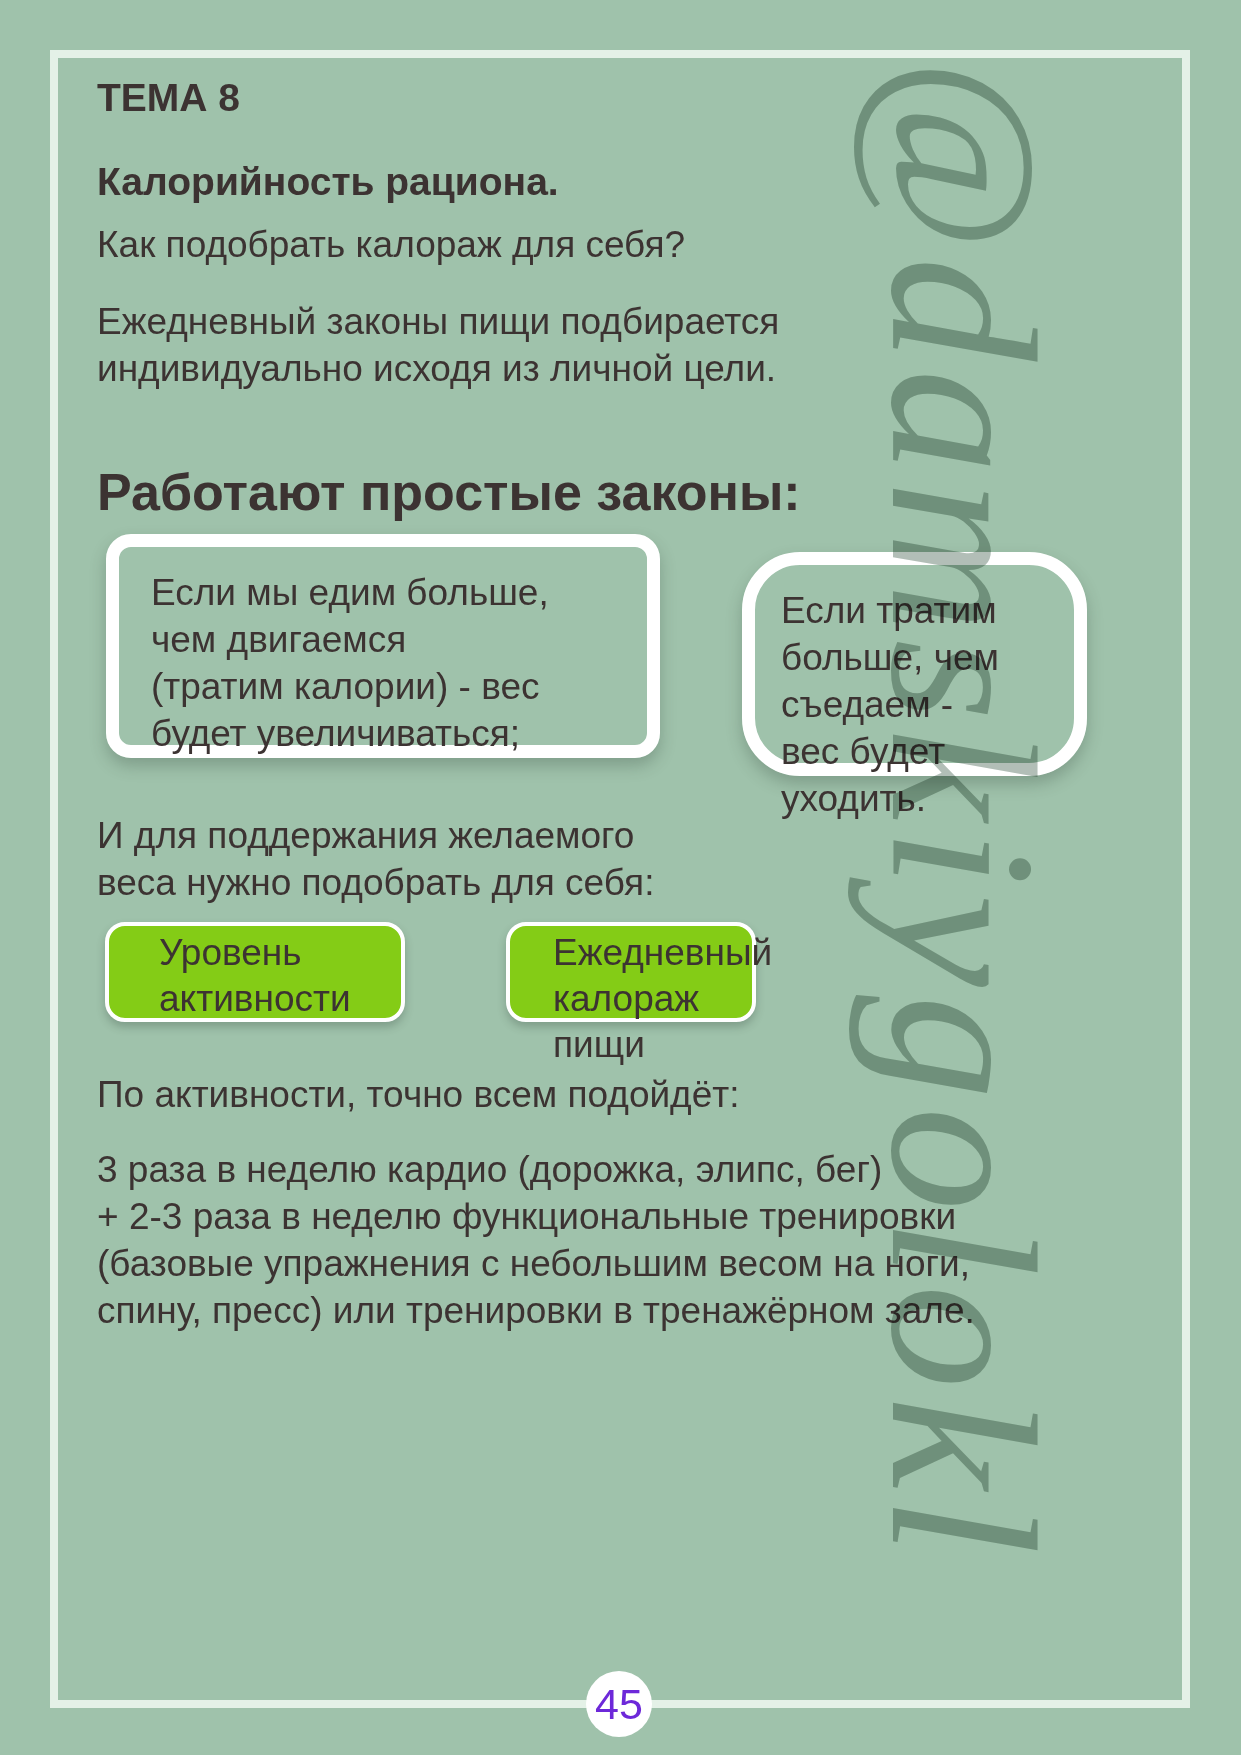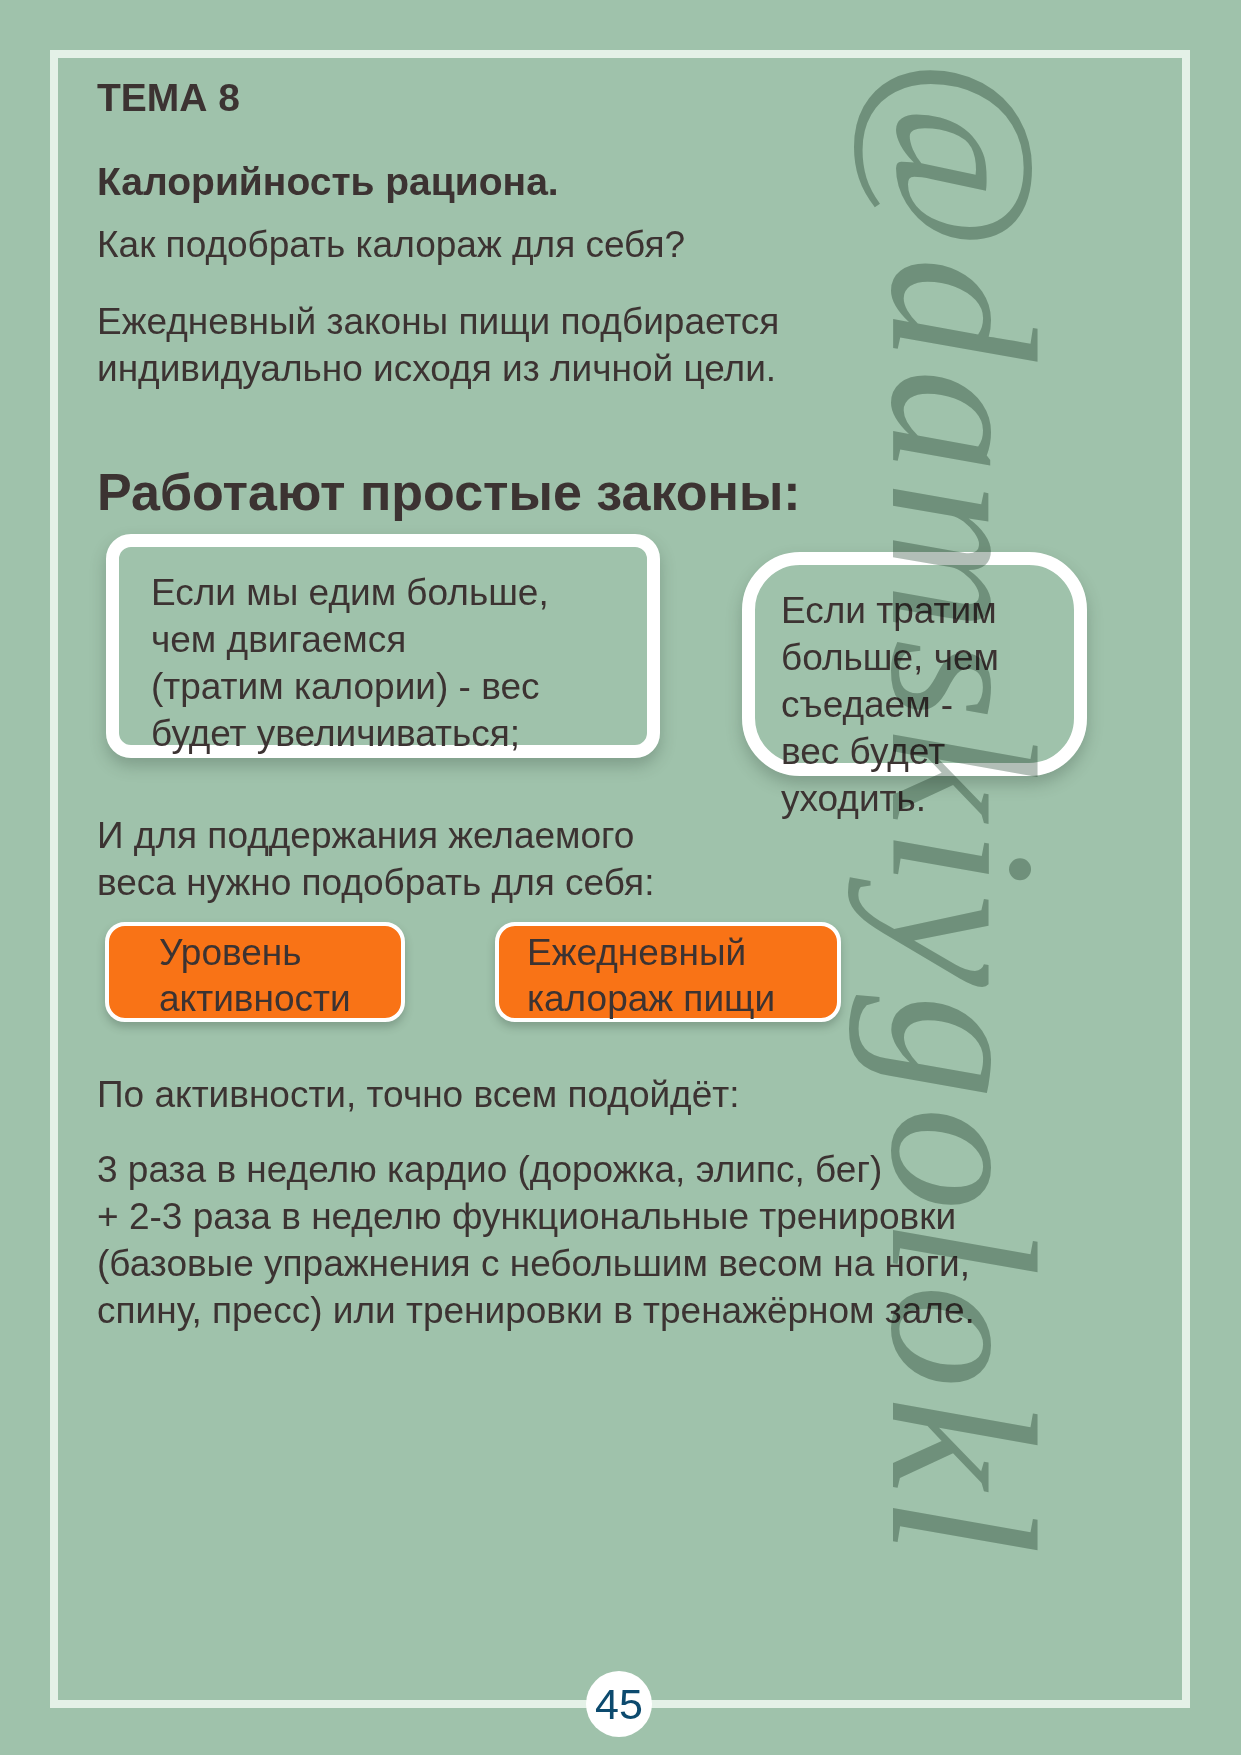--- a/index.html
+++ b/index.html
@@ -68,41 +68,41 @@
   }
   .law-box.right{
     left:695px;top:552px;width:345px;height:224px;
     padding:22px 0 0 26px;
     margin-left:47px;
   }
   .maintain{top:812px;}
   .factor-box{
     position:absolute;top:922px;height:100px;
     box-sizing:border-box;
-    background:#f97316;
+    background:#84cc16;
     border:4px solid #ffffff;
     border-radius:20px;
     box-shadow:0 5px 9px rgba(45,65,55,0.28);
     font-size:37px;line-height:46px;
     padding-top:4px;
     z-index:2;
   }
   .factor-box.left{left:105px;width:300px;padding-left:50px;}
-  .factor-box.right{left:495px;width:346px;padding-left:28px;}
+  .factor-box.right{left:506px;width:250px;padding-left:43px;}
   .activity-heading{
     position:absolute;left:97px;top:1074px;
     font-size:37px;
   }
   .activity-para{top:1146px;}
   .page-number{
     position:absolute;left:586px;top:1671px;
     width:66px;height:66px;border-radius:50%;
     background:#ffffff;
     display:flex;align-items:center;justify-content:center;
-    font-size:43px;color:#0c4a6e;
+    font-size:43px;color:#6d28d9;
     z-index:6;
   }
 </style>
 </head>
 <body>
 
 <div class="page">
 
   <div class="frame"></div>
 

